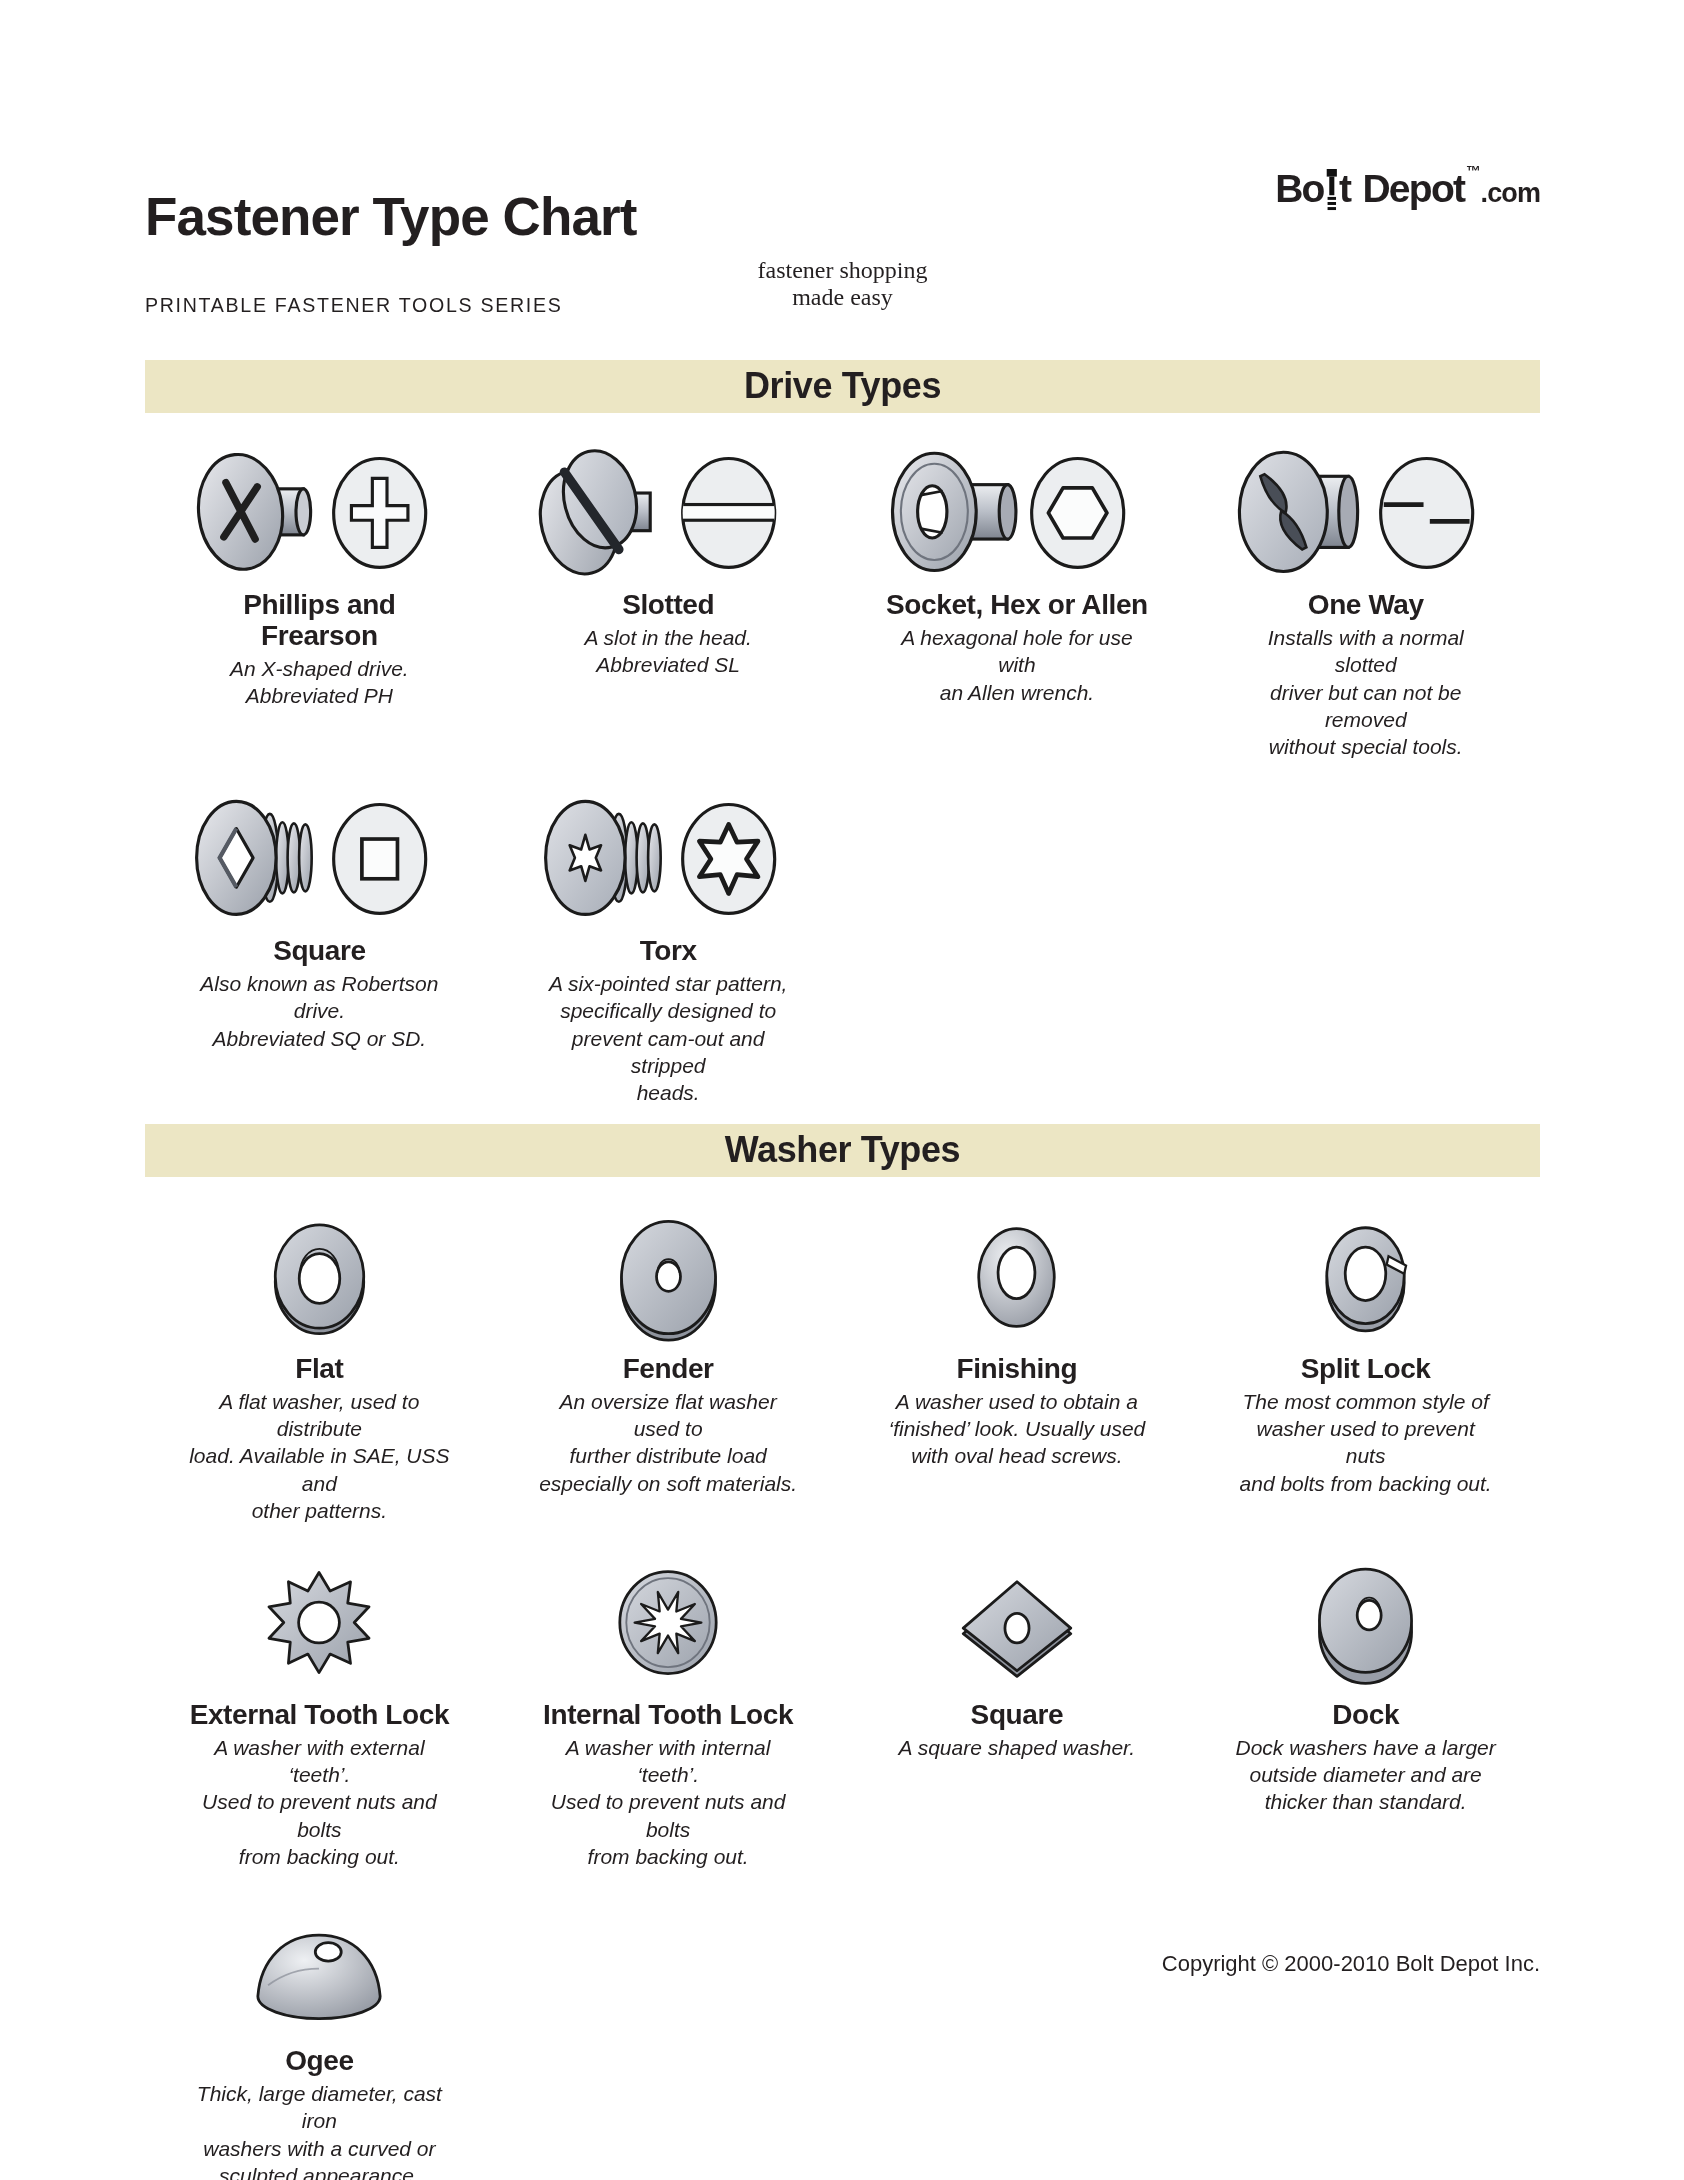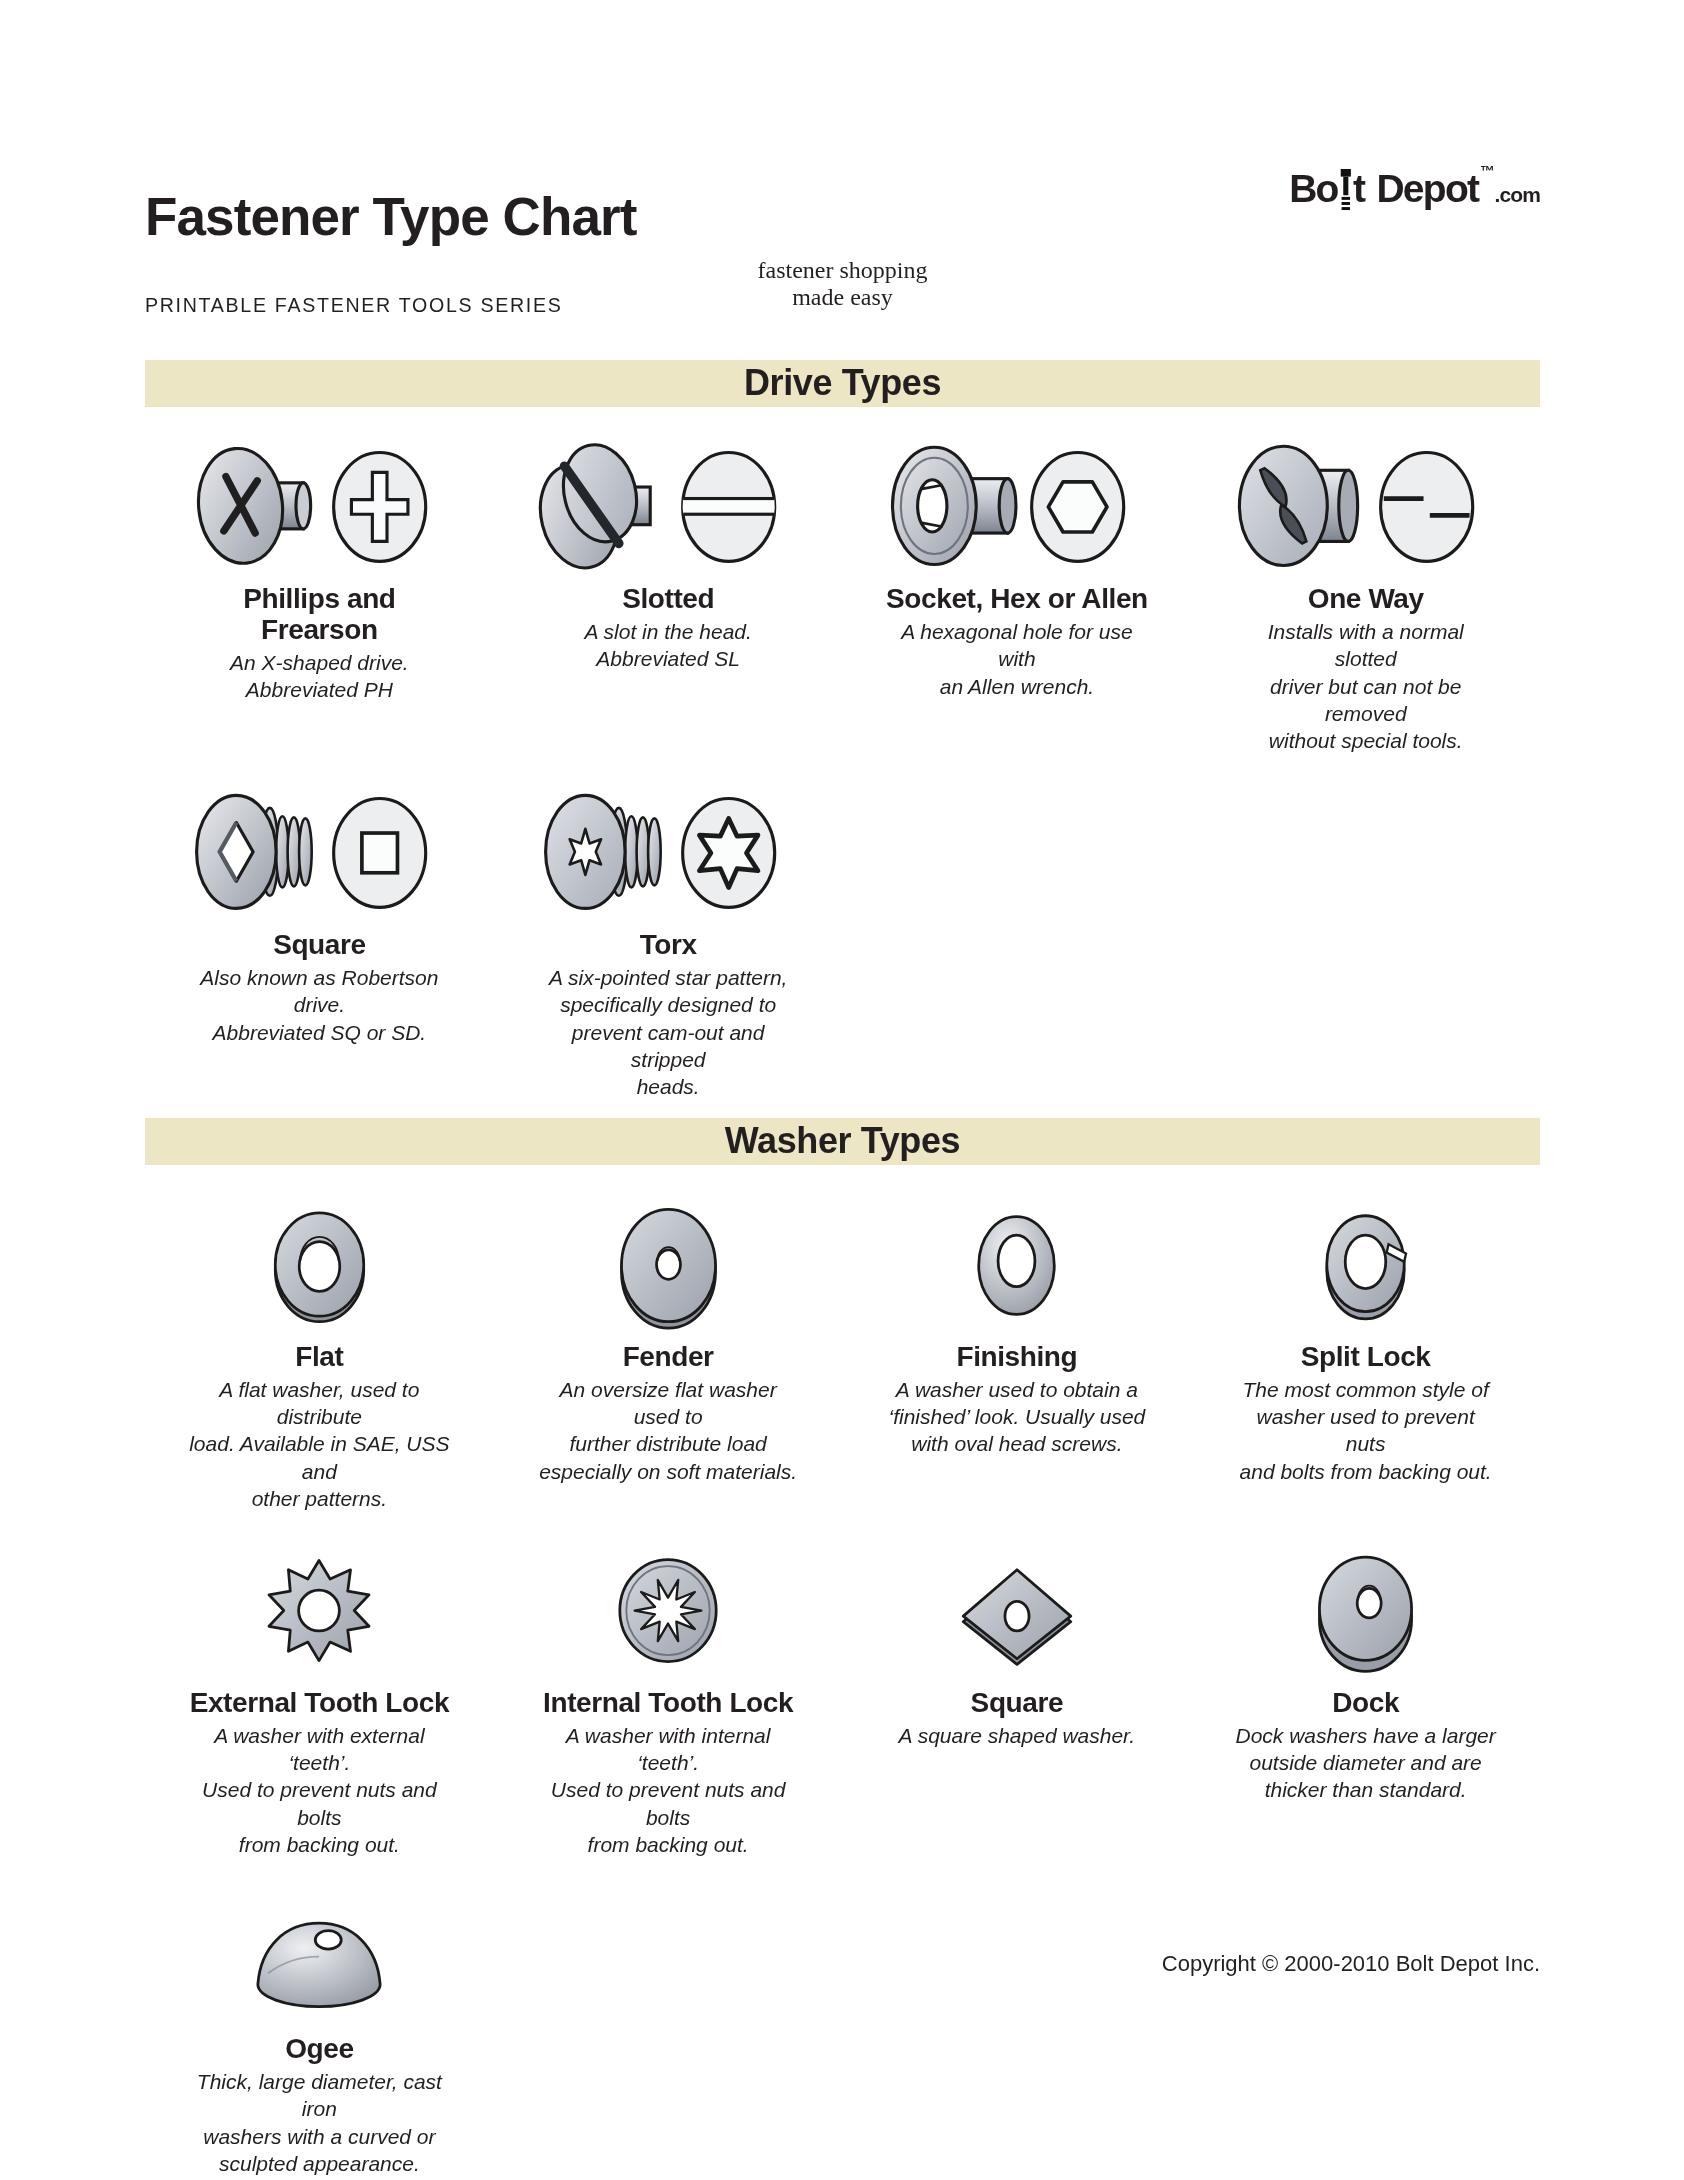--- a/index.html
+++ b/index.html
@@ -16,24 +16,24 @@
   .bar-long { background:#bfbfbf; height:12px; flex:1; }
   .bar-end  { background:#bfbfbf; height:12px; width:72px; }
   .tagline  { font-family:"Liberation Serif", serif; font-size:24px; padding:0 12px; white-space:nowrap; }
   .tagline-sq { width:13.6px; height:25.6px; background:#111; }
   .hdr-series { font-size:19.6px; letter-spacing:1.7px; margin-top:10.2px; }
   .logo { position:absolute; right:0; top:-22px; display:flex; align-items:baseline; }
   .logo-main { font-size:39px; font-weight:bold; letter-spacing:-1.7px; display:flex; align-items:baseline; }
   .logo-bolt-svg { width:13.6px; height:44px; margin:0 0.9px; align-self:flex-end; position:relative; top:1.7px; }
   .logo-sp { width:12px; }
   .logo-tm { font-size:14.5px; font-weight:bold; position:relative; top:-25.6px; margin-left:1.7px; }
-  .logo-com { font-size:21px; font-weight:bold; letter-spacing:-0.9px; }
+  .logo-com { font-size:27px; font-weight:bold; letter-spacing:-0.9px; }
 
   
-  .band { background:#ece6c4; height:47px; display:flex; align-items:center; justify-content:center; }
+  .band { background:#ece6c4; height:53px; display:flex; align-items:center; justify-content:center; }
   .band-1 { margin-top:43px; }
   .band-2 { margin-top:5.1px; }
   .band h2 { font-size:36px; font-weight:bold; margin:0; letter-spacing:-0.4px; }
 
   
   .grid { display:grid; grid-template-columns:repeat(4,1fr); margin-top:13.6px; }
   .cell { text-align:center; padding:0 3.4px; margin-bottom:12px; }
   .illus { height:143px; display:flex; align-items:flex-end; justify-content:center; }
   .item-name { font-size:28px; font-weight:bold; margin:6.8px 0 3.4px 0; letter-spacing:-0.4px; line-height:1.1; }
   .item-desc { font-size:21px; line-height:1.3; margin:0; white-space:pre-line;font-style:italic; }

